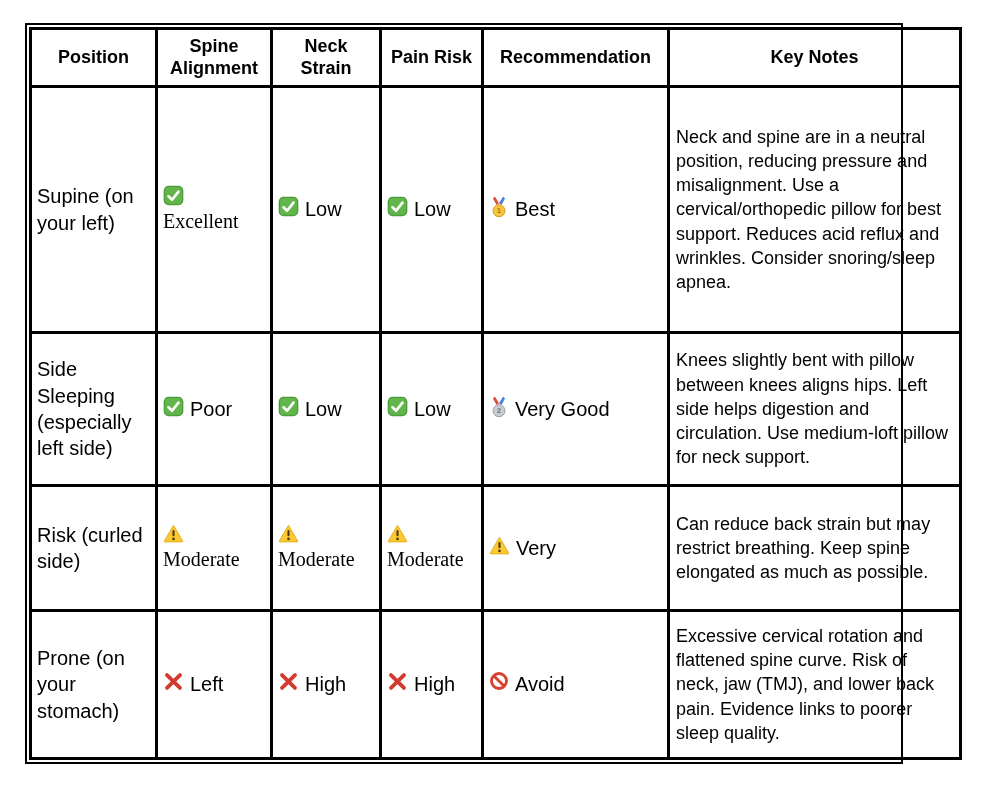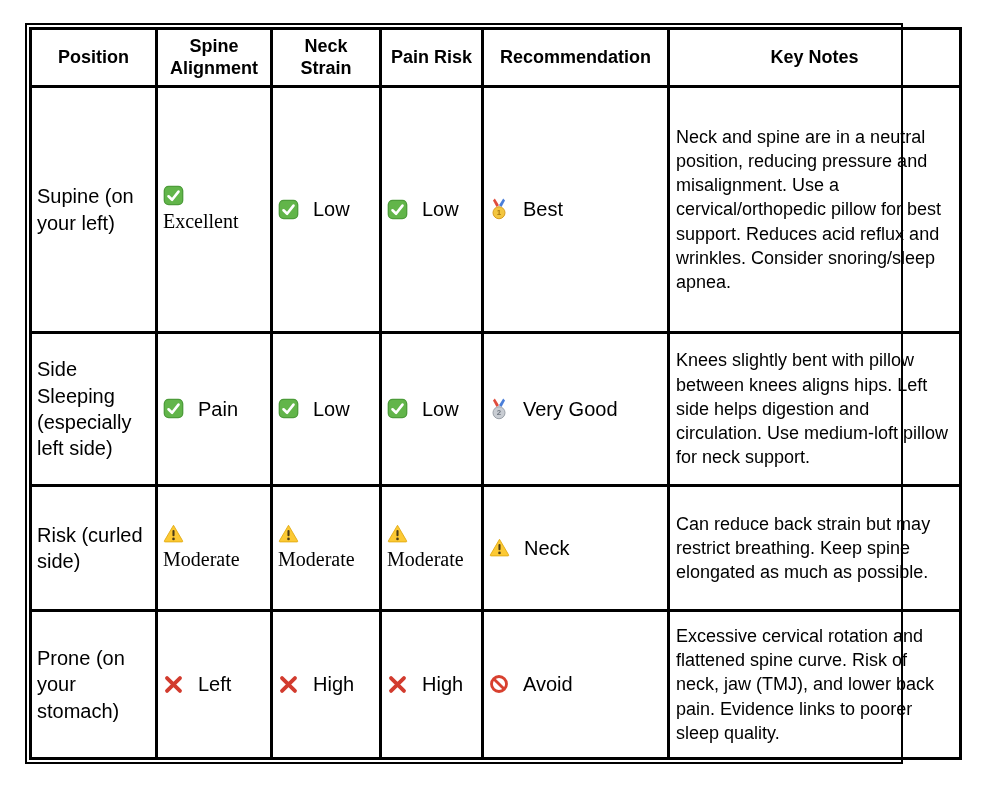--- a/index.html
+++ b/index.html
@@ -27,21 +27,21 @@
   col.c-spine{width:115px;}
   col.c-neck{width:109px;}
   col.c-pain{width:102px;}
   col.c-reco{width:186px;}
   col.c-notes{width:292px;}
   tr.r0{height:246px;}
   tr.r1{height:153px;margin-top:21px;}
   tr.r2{height:125px;}
   tr.r3{height:148px;}
   td.notes-cell{font-size:18px;line-height:1.345;padding:3px 4px 3px 6px;}
-  .cell-inline{display:flex;align-items:center;gap:14px;white-space:nowrap;}
+  .cell-inline{display:flex;gap:6px;white-space:nowrap;}
   .cell-stacked .icon{display:block;margin-bottom:2px;}
   .cell-stacked .label{display:block;font-family:Liberation Serif, serif;}
   .icon{flex:0 0 auto;line-height:0;}
   .icon svg{width:21px;height:21px;vertical-align:-4px;}
   .icon.sz-medal svg{width:20px;height:22px;vertical-align:-4px;}
   .icon.sz-prohibited svg{width:20px;height:20px;vertical-align:-4px;}
 </style>
 </head>
 <body>
 
@@ -106,21 +106,21 @@
           <td class="notes-cell">Neck and spine are in a neutral position, reducing pressure and misalignment. Use a cervical/orthopedic pillow for best support. Reduces acid reflux and wrinkles. Consider snoring/sleep apnea.</td>
         </tr>
         <tr class="r1">
           <td>Side Sleeping (especially left side)</td>
           <td>
             <span class="cell-inline">
               <span class="icon "><svg viewBox="0 0 24 24">
                   <rect x="1.5" y="1.5" width="21" height="21" rx="5" fill="#62b54a" stroke="#4d9c3a" stroke-width="1.5"></rect>
                   <path d="M6.3 12.9 L10.4 16.9 L17.7 7.6" fill="none" stroke="#fff" stroke-width="3" stroke-linecap="round" stroke-linejoin="round"></path>
                 </svg></span>
-              <span class="label">Pain</span>
+              <span class="label">Poor</span>
             </span>
           </td>
           <td>
             <span class="cell-inline">
               <span class="icon "><svg viewBox="0 0 24 24">
                   <rect x="1.5" y="1.5" width="21" height="21" rx="5" fill="#62b54a" stroke="#4d9c3a" stroke-width="1.5"></rect>
                   <path d="M6.3 12.9 L10.4 16.9 L17.7 7.6" fill="none" stroke="#fff" stroke-width="3" stroke-linecap="round" stroke-linejoin="round"></path>
                 </svg></span>
               <span class="label">Low</span>
             </span>
@@ -164,21 +164,21 @@
                   <rect x="10.8" y="8" width="2.4" height="7.2" rx="1.2" fill="#4a3b16"></rect>
                   <circle cx="12" cy="18.2" r="1.5" fill="#4a3b16"></circle>
                 </svg></span><span class="label">Moderate</span></span></td>
           <td>
             <span class="cell-inline">
               <span class="icon "><svg viewBox="0 0 24 24">
                   <path d="M12 2.6 L22.4 20.4 Q23 21.6 21.7 21.6 L2.3 21.6 Q1 21.6 1.6 20.4 Z" fill="#fcc934" stroke="#e0a912" stroke-width="1" stroke-linejoin="round"></path>
                   <rect x="10.8" y="8" width="2.4" height="7.2" rx="1.2" fill="#4a3b16"></rect>
                   <circle cx="12" cy="18.2" r="1.5" fill="#4a3b16"></circle>
                 </svg></span>
-              <span class="label">Neck</span>
+              <span class="label">Very</span>
             </span>
           </td>
           <td class="notes-cell">Can reduce back strain but may restrict breathing. Keep spine elongated as much as possible.</td>
         </tr>
         <tr class="r3">
           <td>Prone (on your stomach)</td>
           <td>
             <span class="cell-inline">
               <span class="icon "><svg viewBox="0 0 24 24">
                   <path d="M4.6 4.6 L19.4 19.4 M19.4 4.6 L4.6 19.4" stroke="#d23b2e" stroke-width="4.4" stroke-linecap="round"></path>

